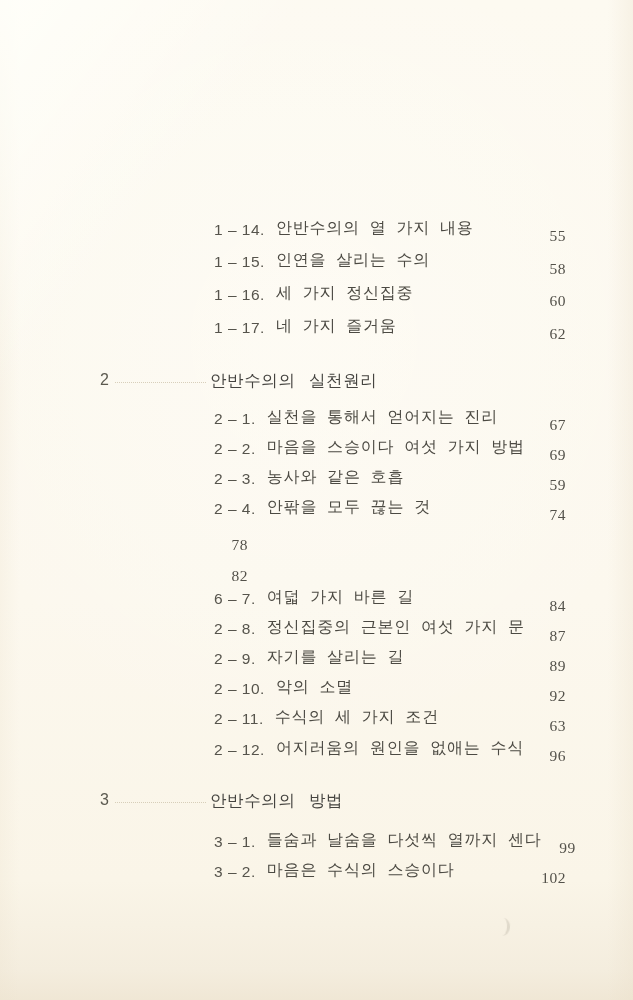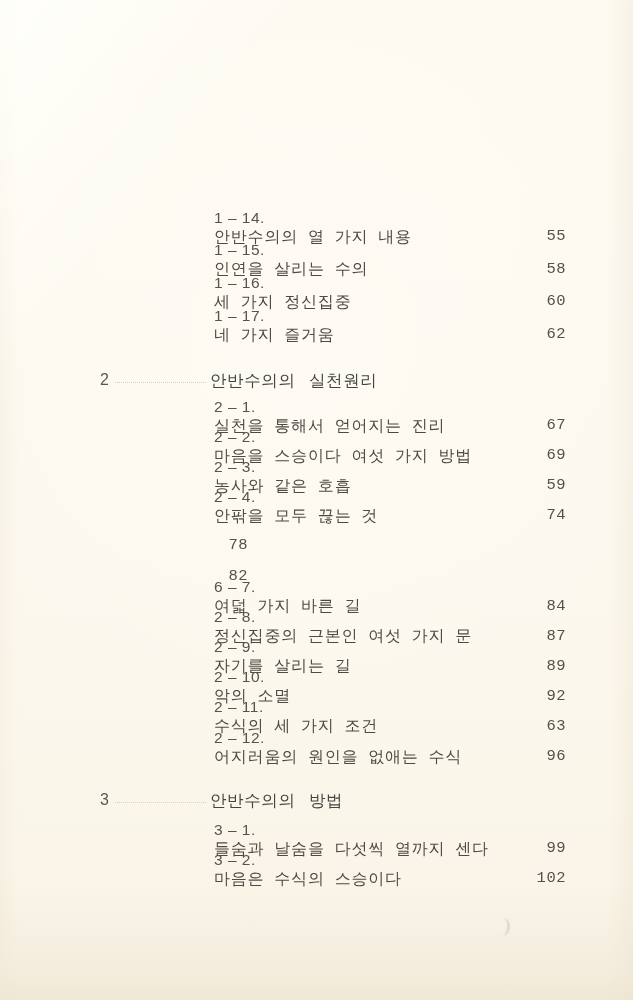--- a/index.html
+++ b/index.html
@@ -43,33 +43,33 @@
   .group-3 { top: 825px; }
 
   .toc-row {
     display: flex; justify-content: space-between; align-items: center;
     height: 32.6px;
     white-space: nowrap;
   }
   .group-2 .toc-row { height: 30.1px; }
   .group-3 .toc-row { height: 30.2px; }
 
-  .entry-label { display: inline-flex; align-items: flex-start; flex-direction: column; }
+  .entry-label { display: inline-flex; align-items: flex-end; }
   .entry-no {
     font-family: "Liberation Sans", "DejaVu Sans", sans-serif;
     font-size: 15.5px; color: #56544c;
     letter-spacing: 0.5px;
     margin-right: 11px;
   }
   .entry-title {
     font-size: 16px; color: #4c4a43;
     letter-spacing: 0.8px; word-spacing: 0.32em;
   }
   .entry-page {
-    font-family: Liberation Mono, monospace;
+    font-family: Liberation Serif, serif;
     font-size: 15.5px; color: #53514a;
     min-width: 34px; text-align: right;
     letter-spacing: 0.5px;
     margin-top: 16px;
   }
 
   .section-header { position: absolute; left: 0; width: 100%; height: 30px; }
   .section-2 { top: 367px; }
   .section-3 { top: 787px; }
   .section-num {

